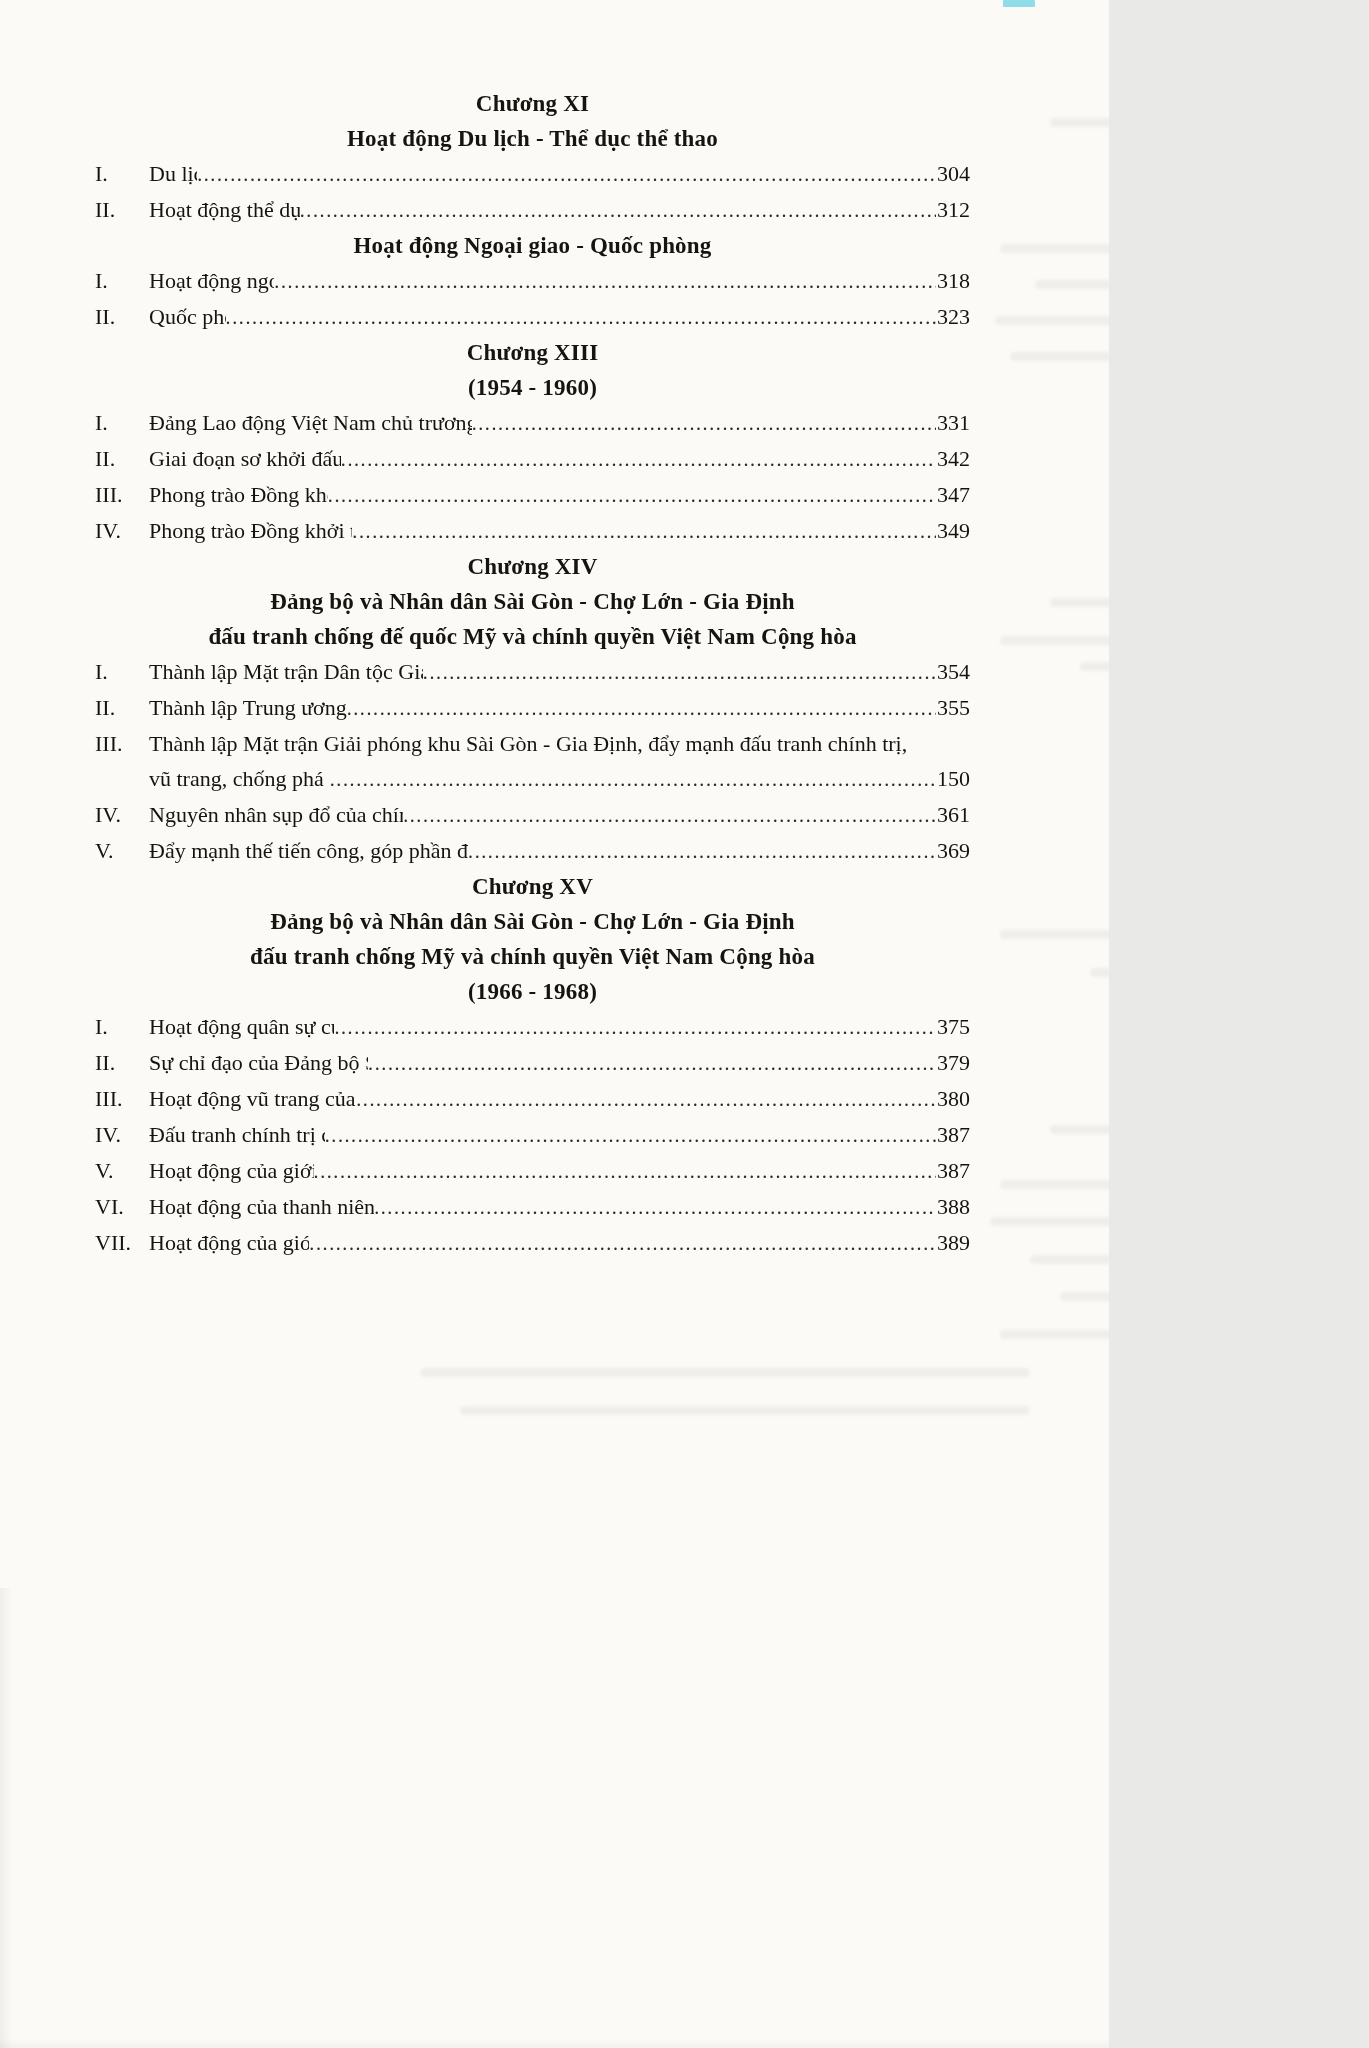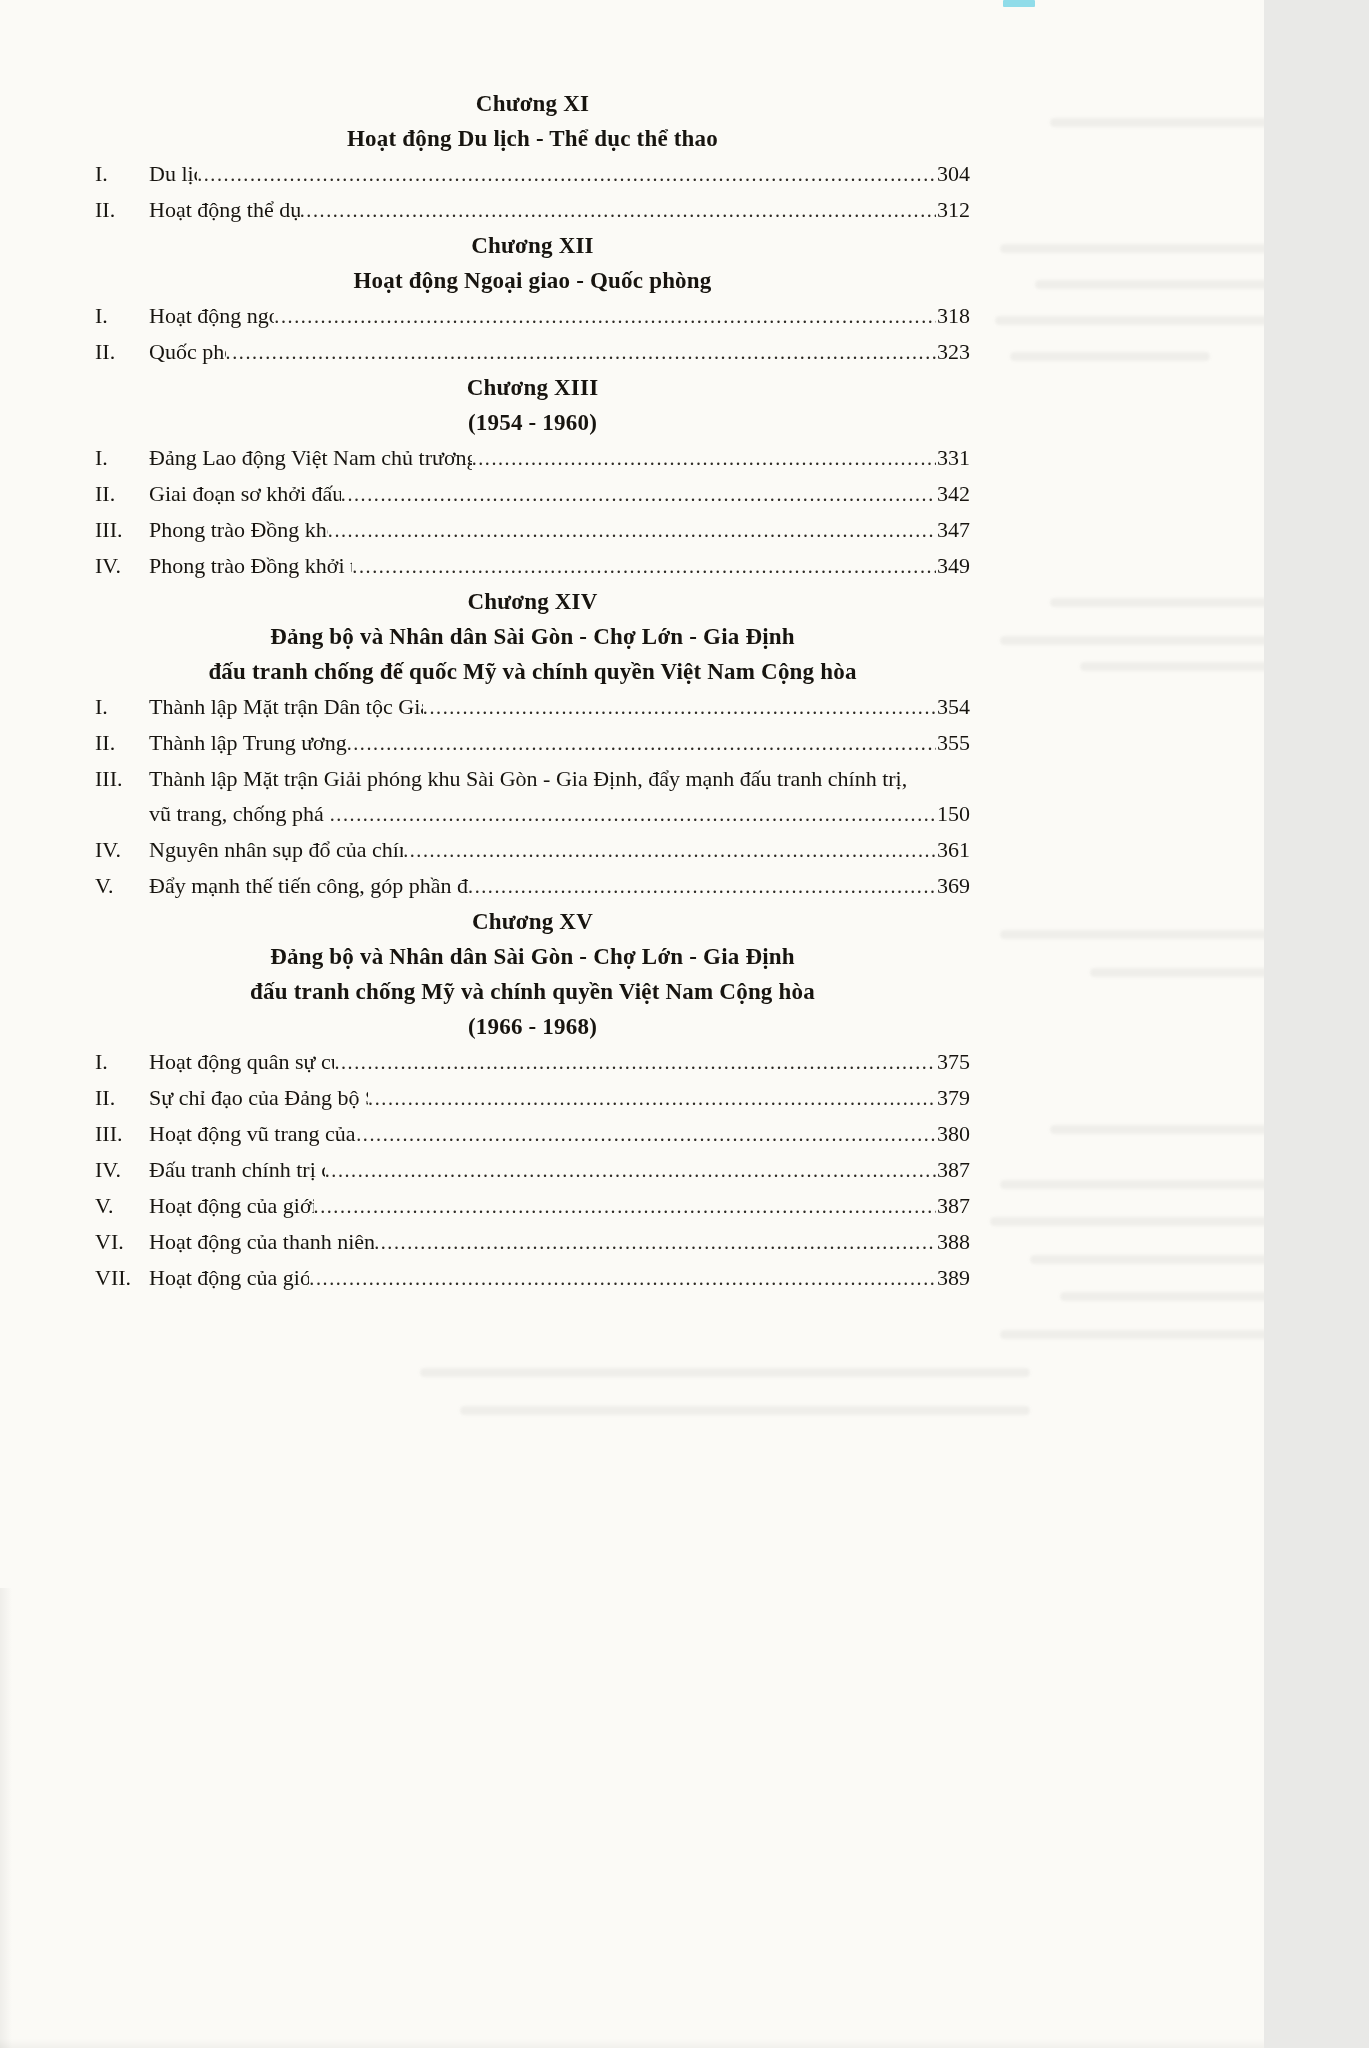--- a/index.html
+++ b/index.html
@@ -3,21 +3,21 @@
 <meta charset="utf-8">
 <style>
   * { margin:0; padding:0; box-sizing:border-box; }
   html,body { width:1369px; height:2048px; }
   body {
     font-family:"Liberation Serif","DejaVu Serif",serif;
     background:#e9e9e7;
   }
   .page {
     position:relative;
-    width:1264px; height:2048px;
+    width:1109px; height:2048px;
     background:#fbfaf6;
     color:#17140f;
     overflow:hidden;
   }
   .content {
     position:absolute;
     left:95px; top:86px;
     width:875px;
   }
   .row { line-height:35px; min-height:35px; }
@@ -126,21 +126,20 @@
           <span class="e-page">304</span>
         </div>
         <div class="row entry">
           <span class="e-num">II.</span>
           <span class="e-text">Hoạt động thể dục thể thao</span>
           <span class="dots"></span>
           <span class="e-page">312</span>
         </div>
       </section>
       <section class="section">
-        <div class="row chap">Chương XII</div>
         <div class="row chap">Hoạt động Ngoại giao - Quốc phòng</div>
         <div class="row entry">
           <span class="e-num">I.</span>
           <span class="e-text">Hoạt động ngoại giao</span>
           <span class="dots"></span>
           <span class="e-page">318</span>
         </div>
         <div class="row entry">
           <span class="e-num">II.</span>
           <span class="e-text">Quốc phòng</span>

